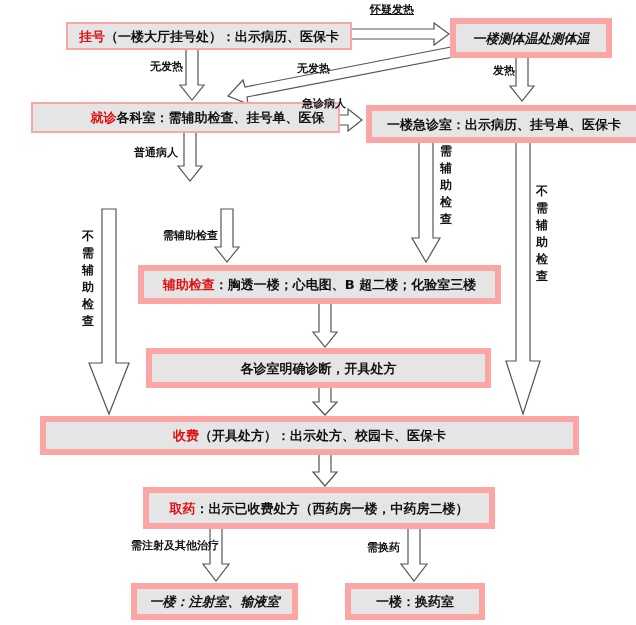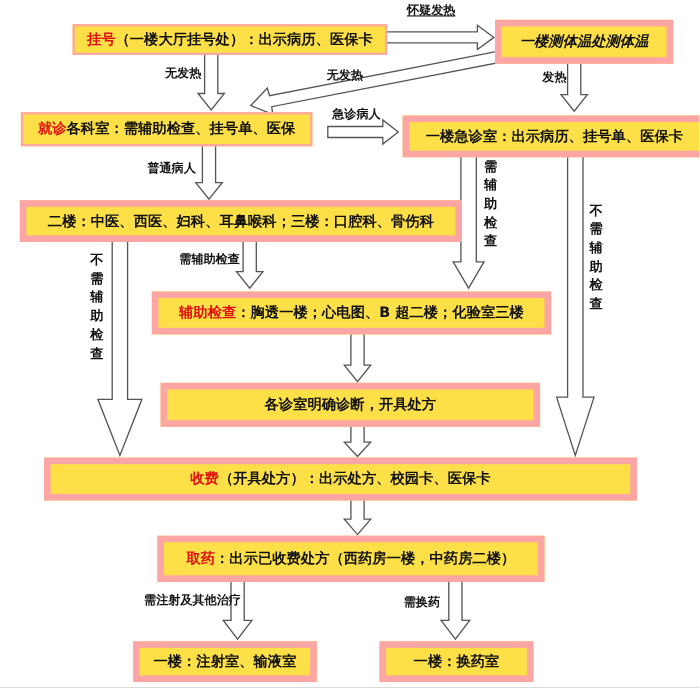--- a/index.html
+++ b/index.html
@@ -4,21 +4,21 @@
 <style>
   html,body{margin:0;padding:0;background:#ffffff;}
   #canvas{
     position:relative;width:636px;height:625px;background:#ffffff;
     font-family:"DejaVu Sans",sans-serif;color:#111;overflow:hidden;
     border-bottom:1px solid #b9b9b9;
   }
   #arrows{position:absolute;left:0;top:0;width:636px;height:625px;}
   #arrows polygon{fill:#ffffff;stroke:#555555;stroke-width:1.2;}
   .box{
-    position:absolute;border:6px solid #fca5a5;background:#fde047;
+    position:absolute;border:6px solid #fca5a5;background:#e5e5e5;
     display:flex;align-items:center;justify-content:center;
     font-size:13px;font-weight:bold;white-space:nowrap;line-height:1;
   }
   .box.thick{border-width:2px;}
   .hl{color:#e01010;}
   .lbl{
     position:absolute;font-size:11px;font-weight:bold;color:#111;
     white-space:nowrap;line-height:1;
   }
   .vlbl{
@@ -51,53 +51,50 @@
 
   <div class="box thick" style="left:66px;top:22px;width:282px;height:24px;">
     <span class="hl">挂号</span>
       <span>（一楼大厅挂号处）：出示病历、医保卡</span>
   </div>
 
   <div class="box" style="left:450px;top:18px;width:150px;height:28px;font-style:italic;">
     <span>一楼测体温处测体温</span>
   </div>
 
-  <div class="box thick" style="left:19px;top:102px;width:261px;height:27px;">
+  <div class="box thick" style="left:31px;top:102px;width:261px;height:27px;padding-left:44px;">
     <span class="hl">就诊</span>
       <span>各科室：需辅助检查、挂号单、医保</span>
   </div>
 
   <div class="box" style="left:366px;top:105px;width:264px;height:26px;">
     <span>一楼急诊室：出示病历、挂号单、医保卡</span>
   </div>
 
-  <div class="box" style="left:18px;top:182px;width:390px;height:26px;">
-    <span>二楼：中医、西医、妇科、耳鼻喉科；三楼：口腔科、骨伤科</span>
-  </div>
 
   <div class="box" style="left:138px;top:265px;width:351px;height:27px;">
     <span class="hl">辅助检查</span>
       <span>：胸透一楼；心电图、B 超二楼；化验室三楼</span>
   </div>
 
   <div class="box" style="left:146px;top:348px;width:333px;height:28px;text-align:right;">
     <span>各诊室明确诊断，开具处方</span>
   </div>
 
   <div class="box" style="left:40px;top:416px;width:527px;height:27px;">
     <span class="hl">收费</span>
       <span>（开具处方）：出示处方、校园卡、医保卡</span>
   </div>
 
   <div class="box" style="left:143px;top:487px;width:340px;height:30px;">
     <span class="hl">取药</span>
       <span>：出示已收费处方（西药房一楼，中药房二楼）</span>
   </div>
 
-  <div class="box" style="left:121px;top:583px;width:155px;height:25px;">
+  <div class="box" style="left:131px;top:583px;width:155px;height:25px;font-style:italic;">
     <span>一楼：注射室、输液室</span>
   </div>
 
   <div class="box" style="left:345px;top:583px;width:128px;height:25px;">
     <span>一楼：换药室</span>
   </div>
 
   <div class="lbl" style="left:370px;top:4px;text-decoration:underline;">怀疑发热</div>
   <div class="lbl" style="left:150px;top:61px;">无发热</div>
   <div class="lbl" style="left:297px;top:63px;">无发热</div>

